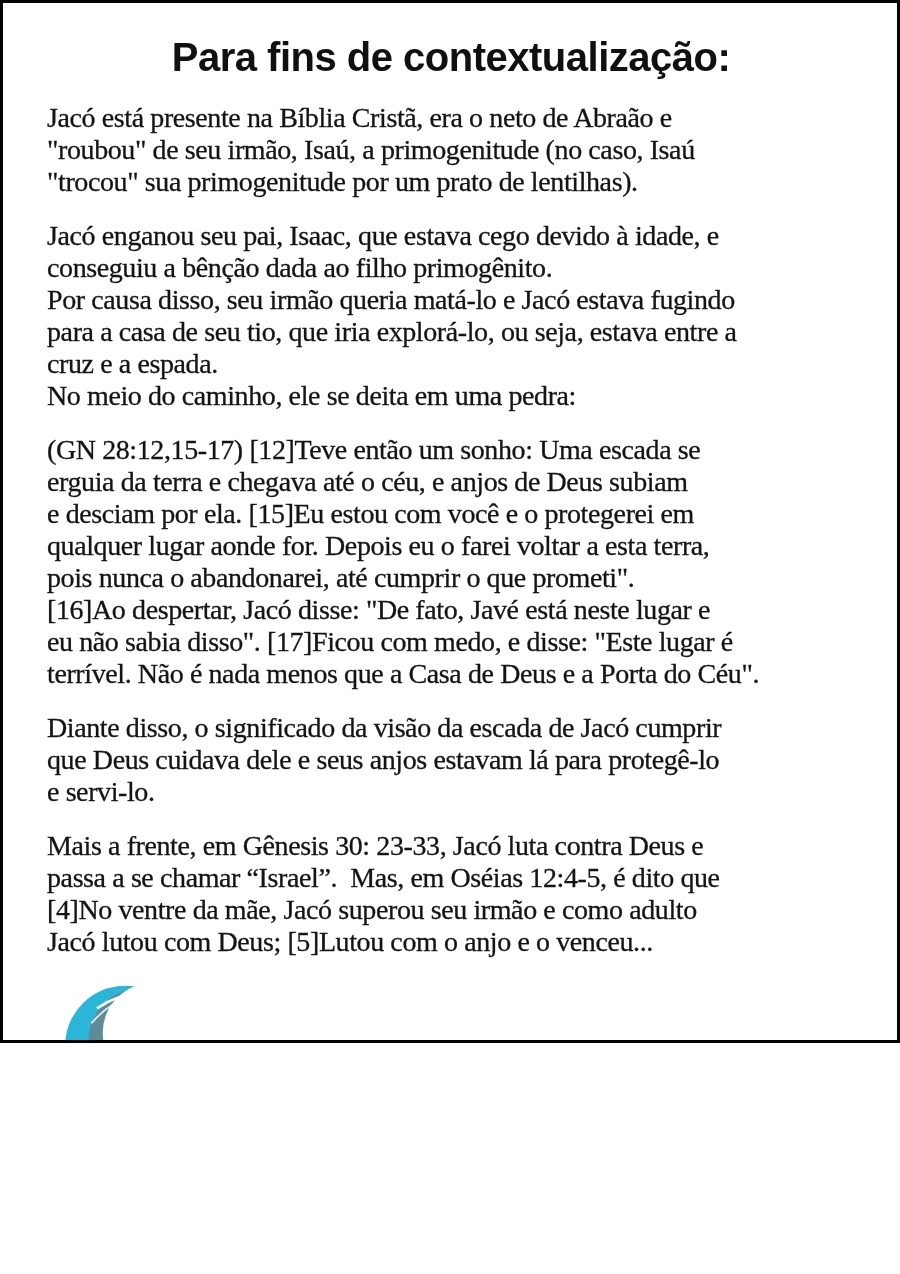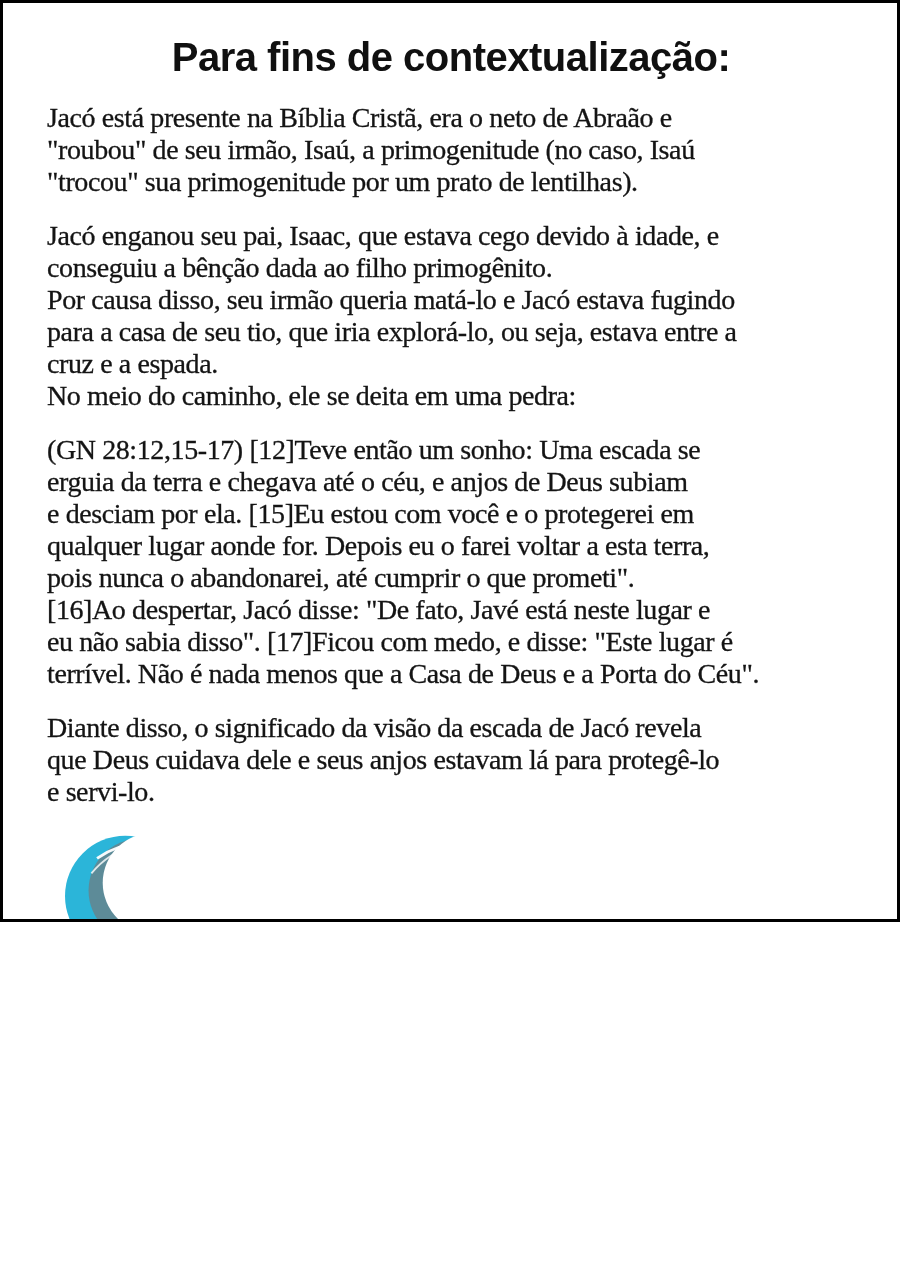--- a/index.html
+++ b/index.html
@@ -1,20 +1,20 @@
 <!DOCTYPE html>
 <html lang="pt"><head>
 <meta charset="utf-8">
 <title>Gekkou Scans — Nota de contextualização</title>
 <style>
   html, body { margin: 0; padding: 0; background: #ffffff; }
 
   .page {
     width: 900px;
-    height: 922px;
+    height: 1043px;
     box-sizing: border-box;
     border: 3px solid #000000;
     background: #ffffff;
     padding: 30px 38px 0 40px;
     overflow: hidden;
     font-family: "Liberation Sans", sans-serif;
     color: #141414;
   }
 
   .title {
@@ -85,24 +85,28 @@
 
   <p class="body-par">(GN 28:12,15-17) [12]Teve então um sonho: Uma escada se
 erguia da terra e chegava até o céu, e anjos de Deus subiam
 e desciam por ela. [15]Eu estou com você e o protegerei em
 qualquer lugar aonde for. Depois eu o farei voltar a esta terra,
 pois nunca o abandonarei, até cumprir o que prometi".
 [16]Ao despertar, Jacó disse: "De fato, Javé está neste lugar e
 eu não sabia disso". [17]Ficou com medo, e disse: "Este lugar é
 terrível. Não é nada menos que a Casa de Deus e a Porta do Céu".</p>
 
-  <p class="body-par">Diante disso, o significado da visão da escada de Jacó revela
+  <p class="body-par">Diante disso, o significado da visão da escada de Jacó cumprir
 que Deus cuidava dele e seus anjos estavam lá para protegê-lo
 e servi-lo.</p>
 
+  <p class="body-par">Mais a frente, em Gênesis 30: 23-33, Jacó luta contra Deus e
+passa a se chamar “Israel”.  Mas, em Oséias 12:4-5, é dito que
+[4]No ventre da mãe, Jacó superou seu irmão e como adulto
+Jacó lutou com Deus; [5]Lutou com o anjo e o venceu...</p>
 
 
   <div class="logo">
     <svg width="132" height="134" viewBox="0 0 140 142" xmlns="http://www.w3.org/2000/svg">
       <circle cx="64" cy="70" r="64" fill="#2bb5d9"></circle>
       <circle cx="80" cy="64" r="55" fill="#5d8b98"></circle>
       <circle cx="93" cy="56" r="53" fill="#ffffff"></circle>
       <path d="M34,30 Q68,6 104,20" stroke="#ffffff" stroke-width="3" fill="none" opacity="0.95"></path>
       <path d="M28,46 Q46,24 74,16" stroke="#ffffff" stroke-width="2" fill="none" opacity="0.8"></path>
     </svg>

